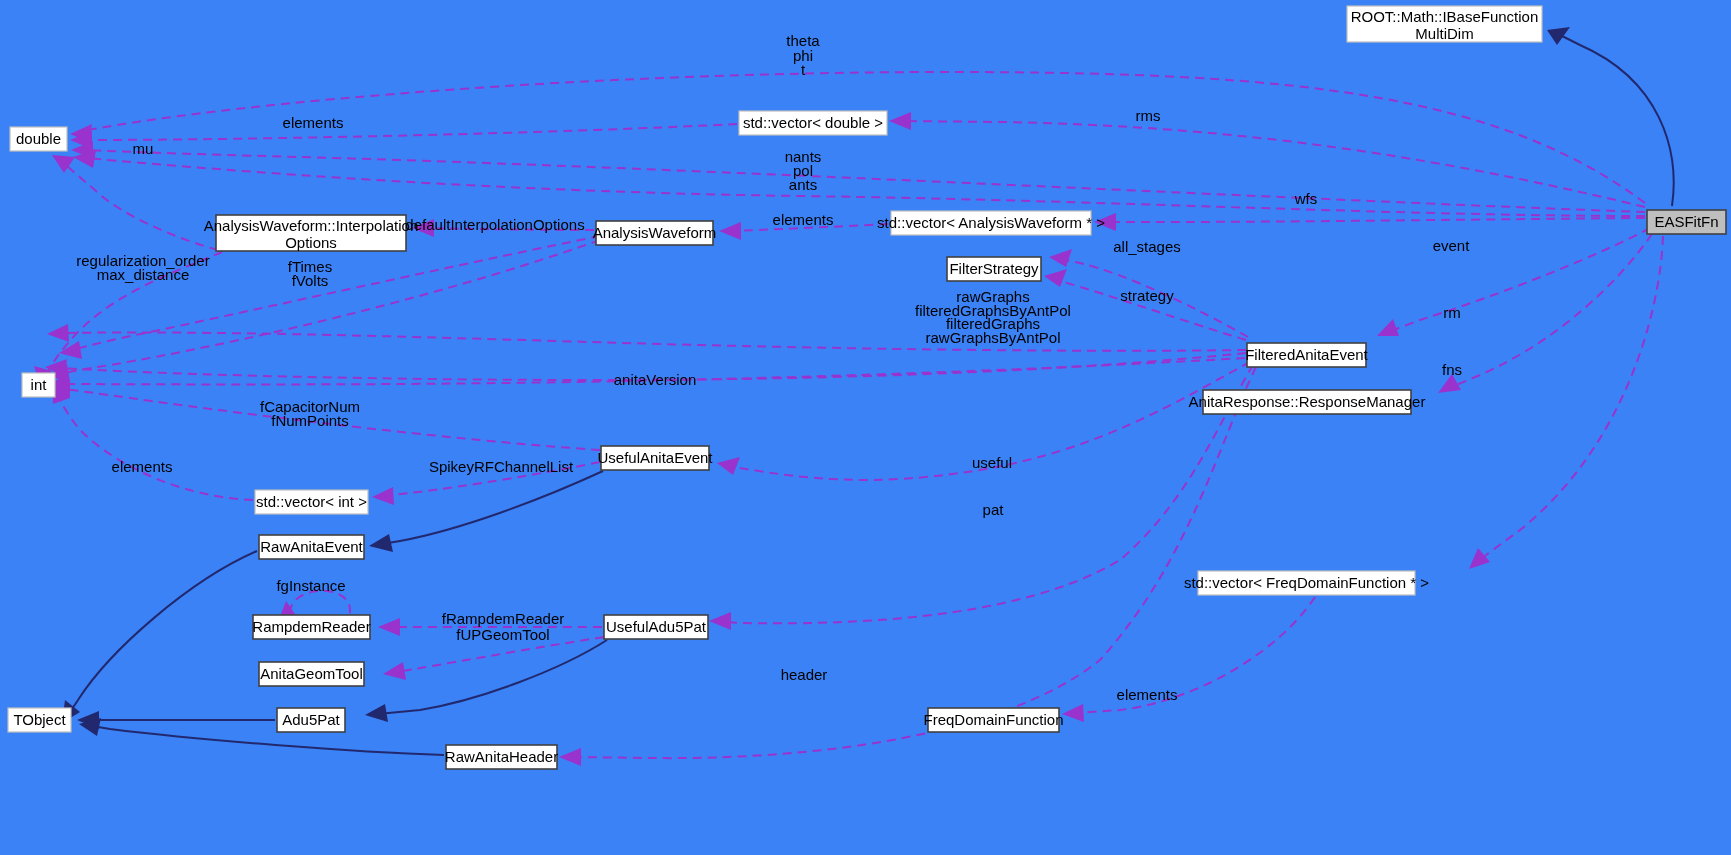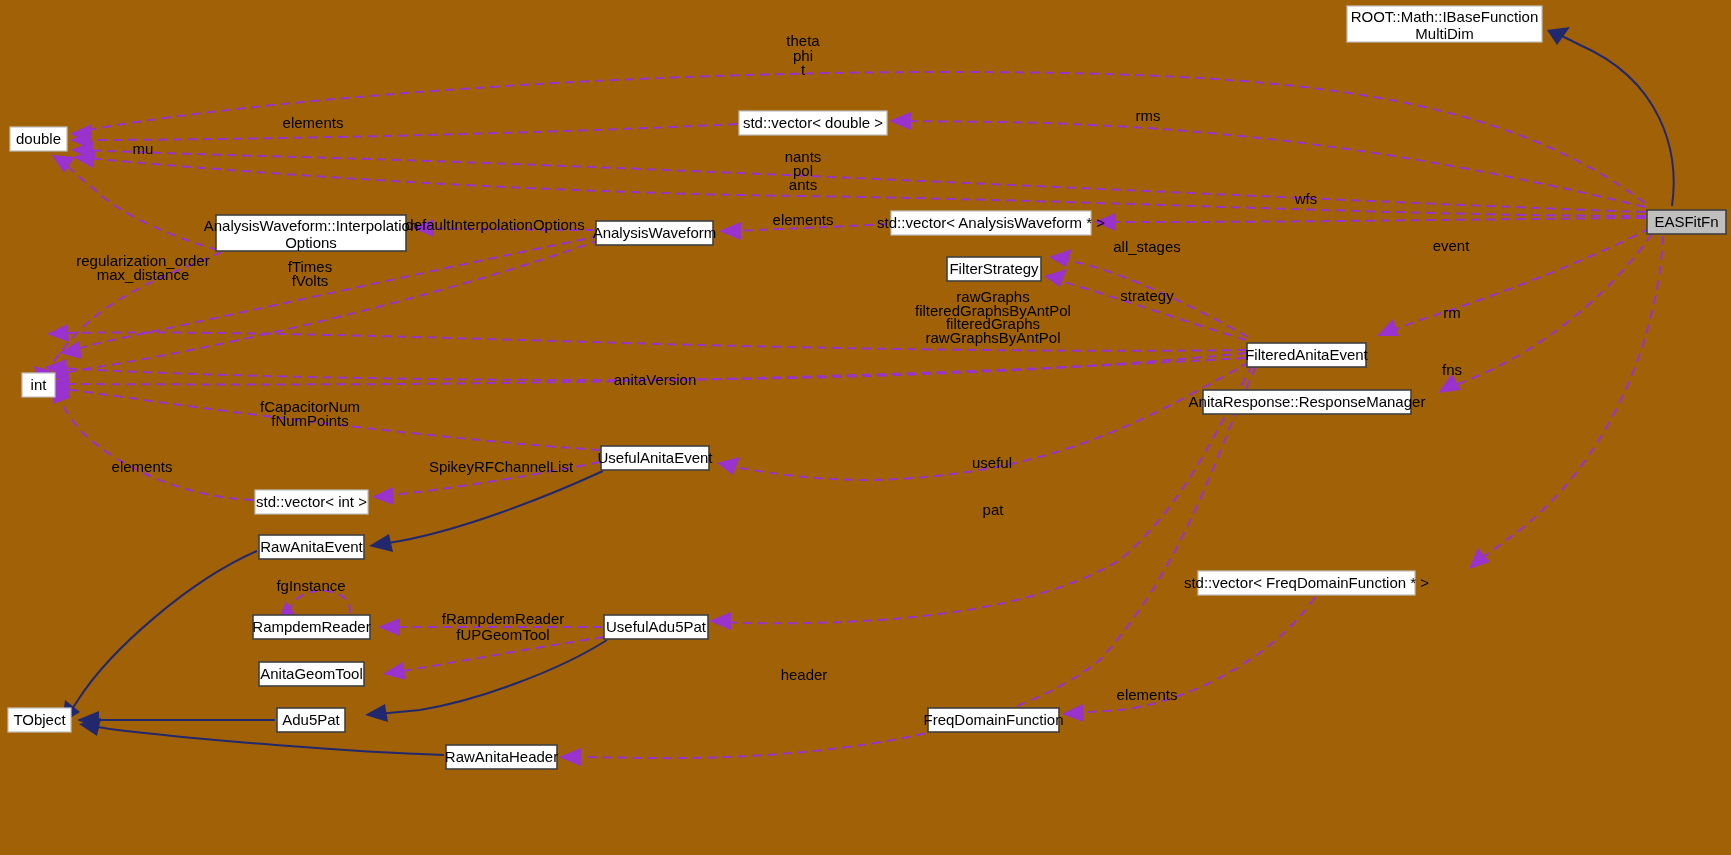--- a/index.html
+++ b/index.html
@@ -1,17 +1,17 @@
 <!DOCTYPE html>
 <html><head>
 <meta charset="utf-8">
 <style>
   html,body{margin:0;padding:0;background:#ffffff;}
   body{font-family:"Liberation Sans", sans-serif;}
-  #stage{position:relative;width:1731px;height:855px;background:#a16207;overflow:hidden;}
+  #stage{position:relative;width:1731px;height:855px;background:#3b82f6;overflow:hidden;}
   #graph{position:absolute;left:0;top:0;width:1731px;height:855px;}
   .nodebox{fill:#ffffff;}
   .node-solid{stroke:#404040;stroke-width:1.6;}
   .node-light{stroke:#bfbfbf;stroke-width:1.2;}
   .node-fill-grey{fill:#bfbfbf;stroke:#404040;stroke-width:1.6;}
   .nodelabel{font-family:"Liberation Sans", sans-serif;font-size:15px;fill:#000;
              text-anchor:middle;dominant-baseline:middle;}
   .edgelabel{font-family:"Liberation Sans", sans-serif;font-size:15px;fill:#000;
              text-anchor:middle;dominant-baseline:middle;}
   .usage{fill:none;stroke:#9a32cd;stroke-width:2;stroke-dasharray:9 6;}

